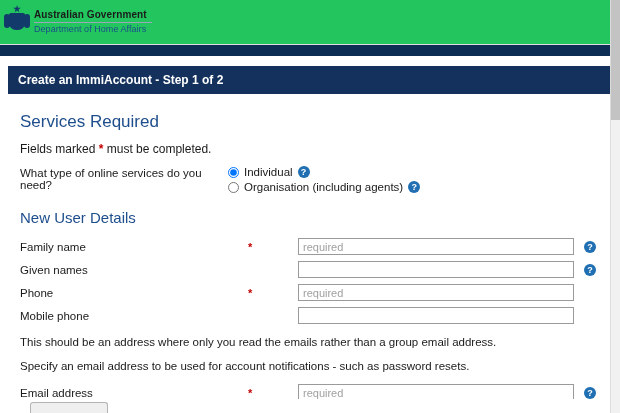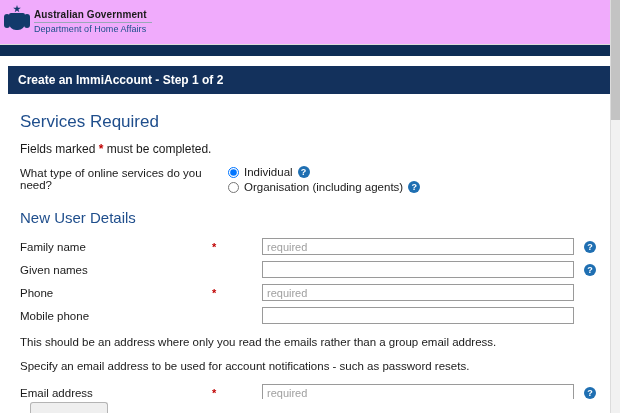--- a/index.html
+++ b/index.html
@@ -18,21 +18,21 @@
   .page {
     position: relative;
     width: 620px;
     height: 413px;
     background: #ffffff;
   }
   
   .gov-banner {
     position: relative;
     height: 44px;
-    background: #f0abfc;
+    background: #22c55e;
     border-bottom: 1px solid #dddddd;
   }
   .crest-wrap {
     position: absolute;
     left: 0;
     top: 0;
     display: flex;
     align-items: center;
     height: 44px;
     padding-left: 4px;
@@ -178,21 +178,21 @@
     flex: 0 0 auto;
   }
   
   .form-row {
     display: flex;
     align-items: center;
     height: 21px;
     margin-bottom: 2px;
   }
   .form-label {
-    width: 192px;
+    width: 228px;
     flex: 0 0 auto;
     font-size: 11.5px;
   }
   .star-cell {
     width: 8px;
     flex: 0 0 auto;
     color: #c00000;
     font-weight: bold;
     font-size: 11px;
     text-align: left;

